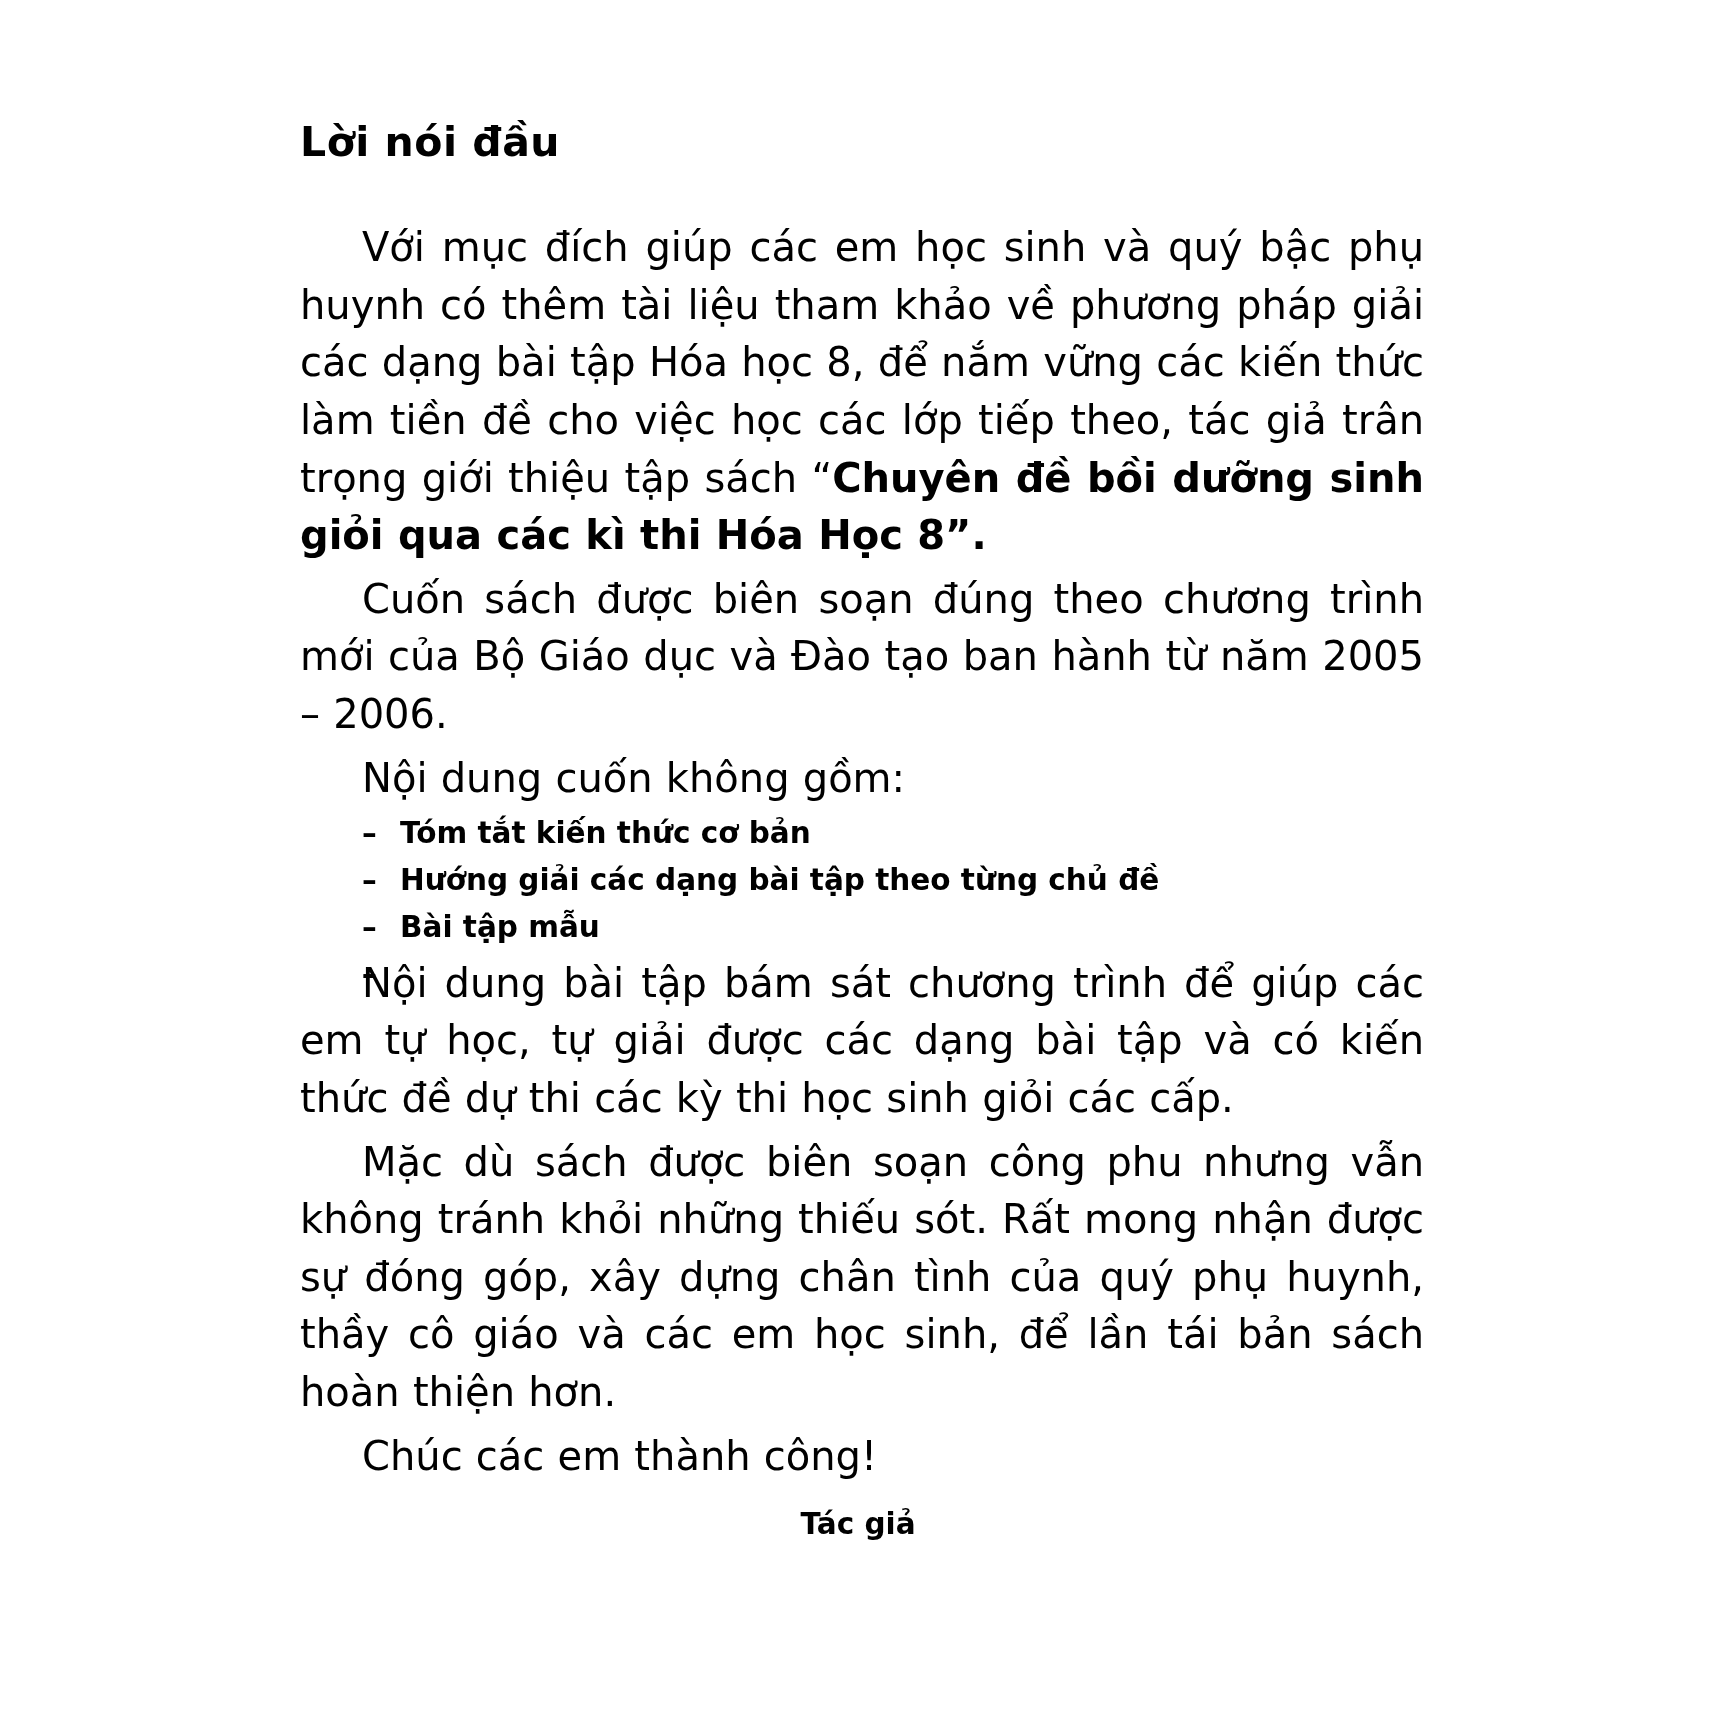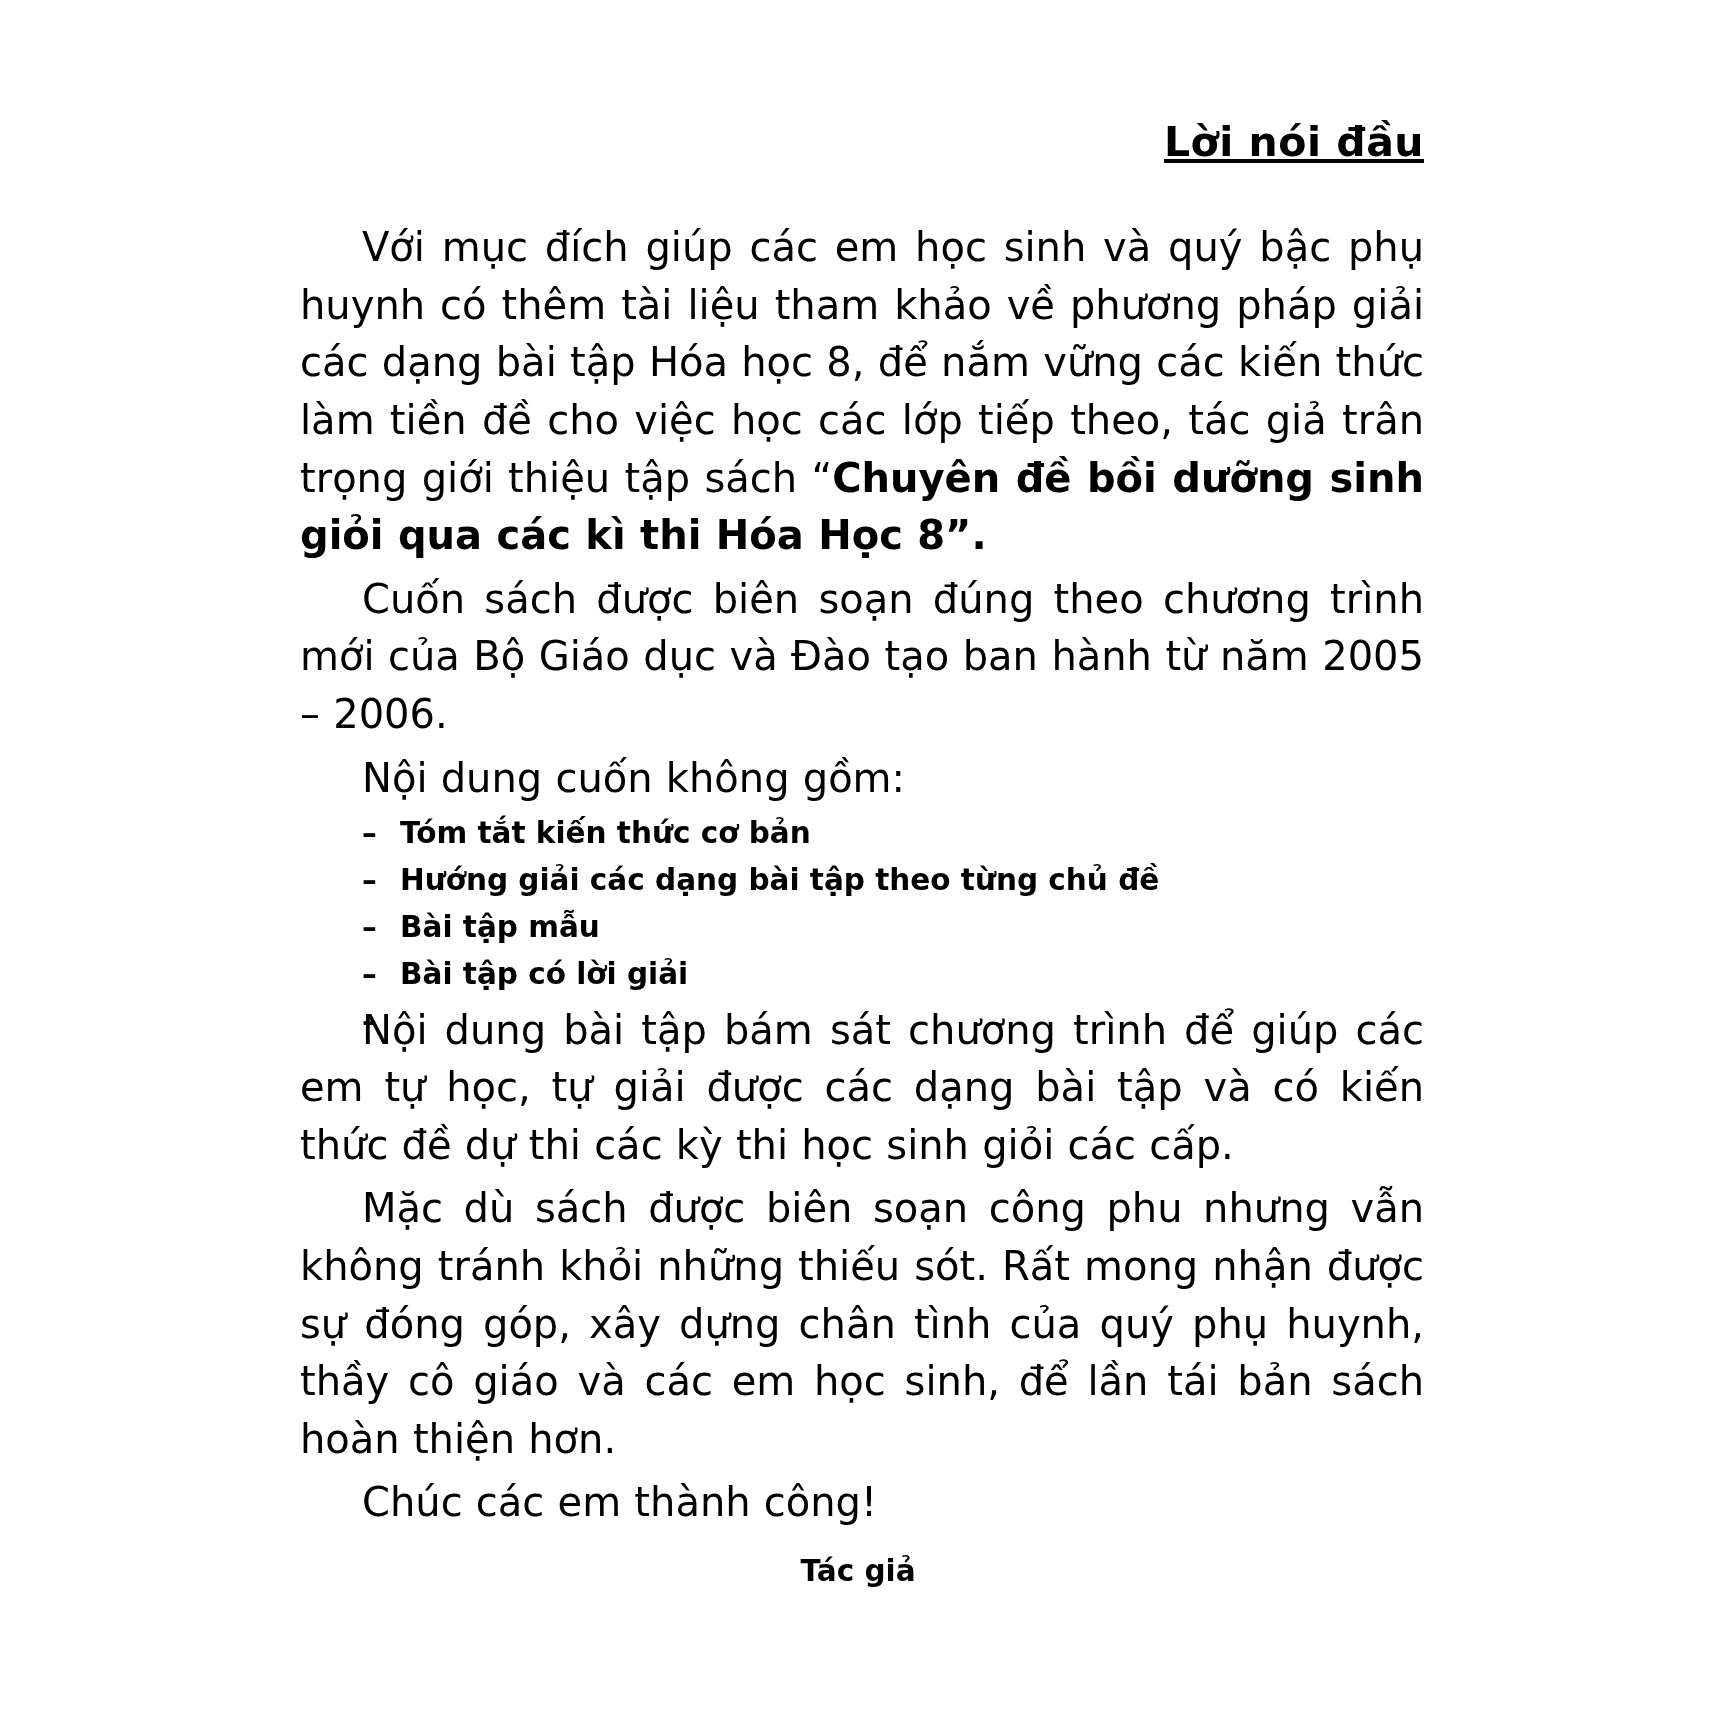--- a/index.html
+++ b/index.html
@@ -15,27 +15,26 @@
     overflow: hidden;
   }
   .page {
     box-sizing: border-box;
     width: 1724px;
     height: 1724px;
     padding: 118px 300px 0 300px;
     background: #ffffff;
   }
   .doc-title {
-    text-align: right;
+    text-align: left;
     font-size: 41px;
     font-weight: bold;
     letter-spacing: 0.5px;
     margin: 0 0 52px 0;
     line-height: 1.2;
-    text-decoration: underline;
   }
   .para {
     font-size: 40px;
     line-height: 1.44;
     text-align: justify;
     text-justify: inter-word;
     margin: 0 0 6px 0;
     text-indent: 62px;
     word-spacing: 0.5px;
   }
@@ -96,21 +95,20 @@
     <li>
       <span class="dash">–</span>
       <span class="item-text">Hướng giải các dạng bài tập theo từng chủ đề</span>
     </li>
     <li>
       <span class="dash">–</span>
       <span class="item-text">Bài tập mẫu</span>
     </li>
     <li>
       <span class="dash">–</span>
-      <span class="item-text">Bài tập có lời giải</span>
     </li>
     <li>
       <span class="dash">–</span>
     </li>
   </ul>
 
   <p class="para">Nội dung bài tập bám sát chương trình để giúp các em tự học, tự giải được các dạng bài tập và có kiến thức đề dự thi các kỳ thi học sinh giỏi các cấp.</p>
 
   <p class="para">Mặc dù sách được biên soạn công phu nhưng vẫn không tránh khỏi những thiếu sót. Rất mong nhận được sự đóng góp, xây dựng chân tình của quý phụ huynh, thầy cô giáo và các em học sinh, để lần tái bản sách hoàn thiện hơn.</p>
 

